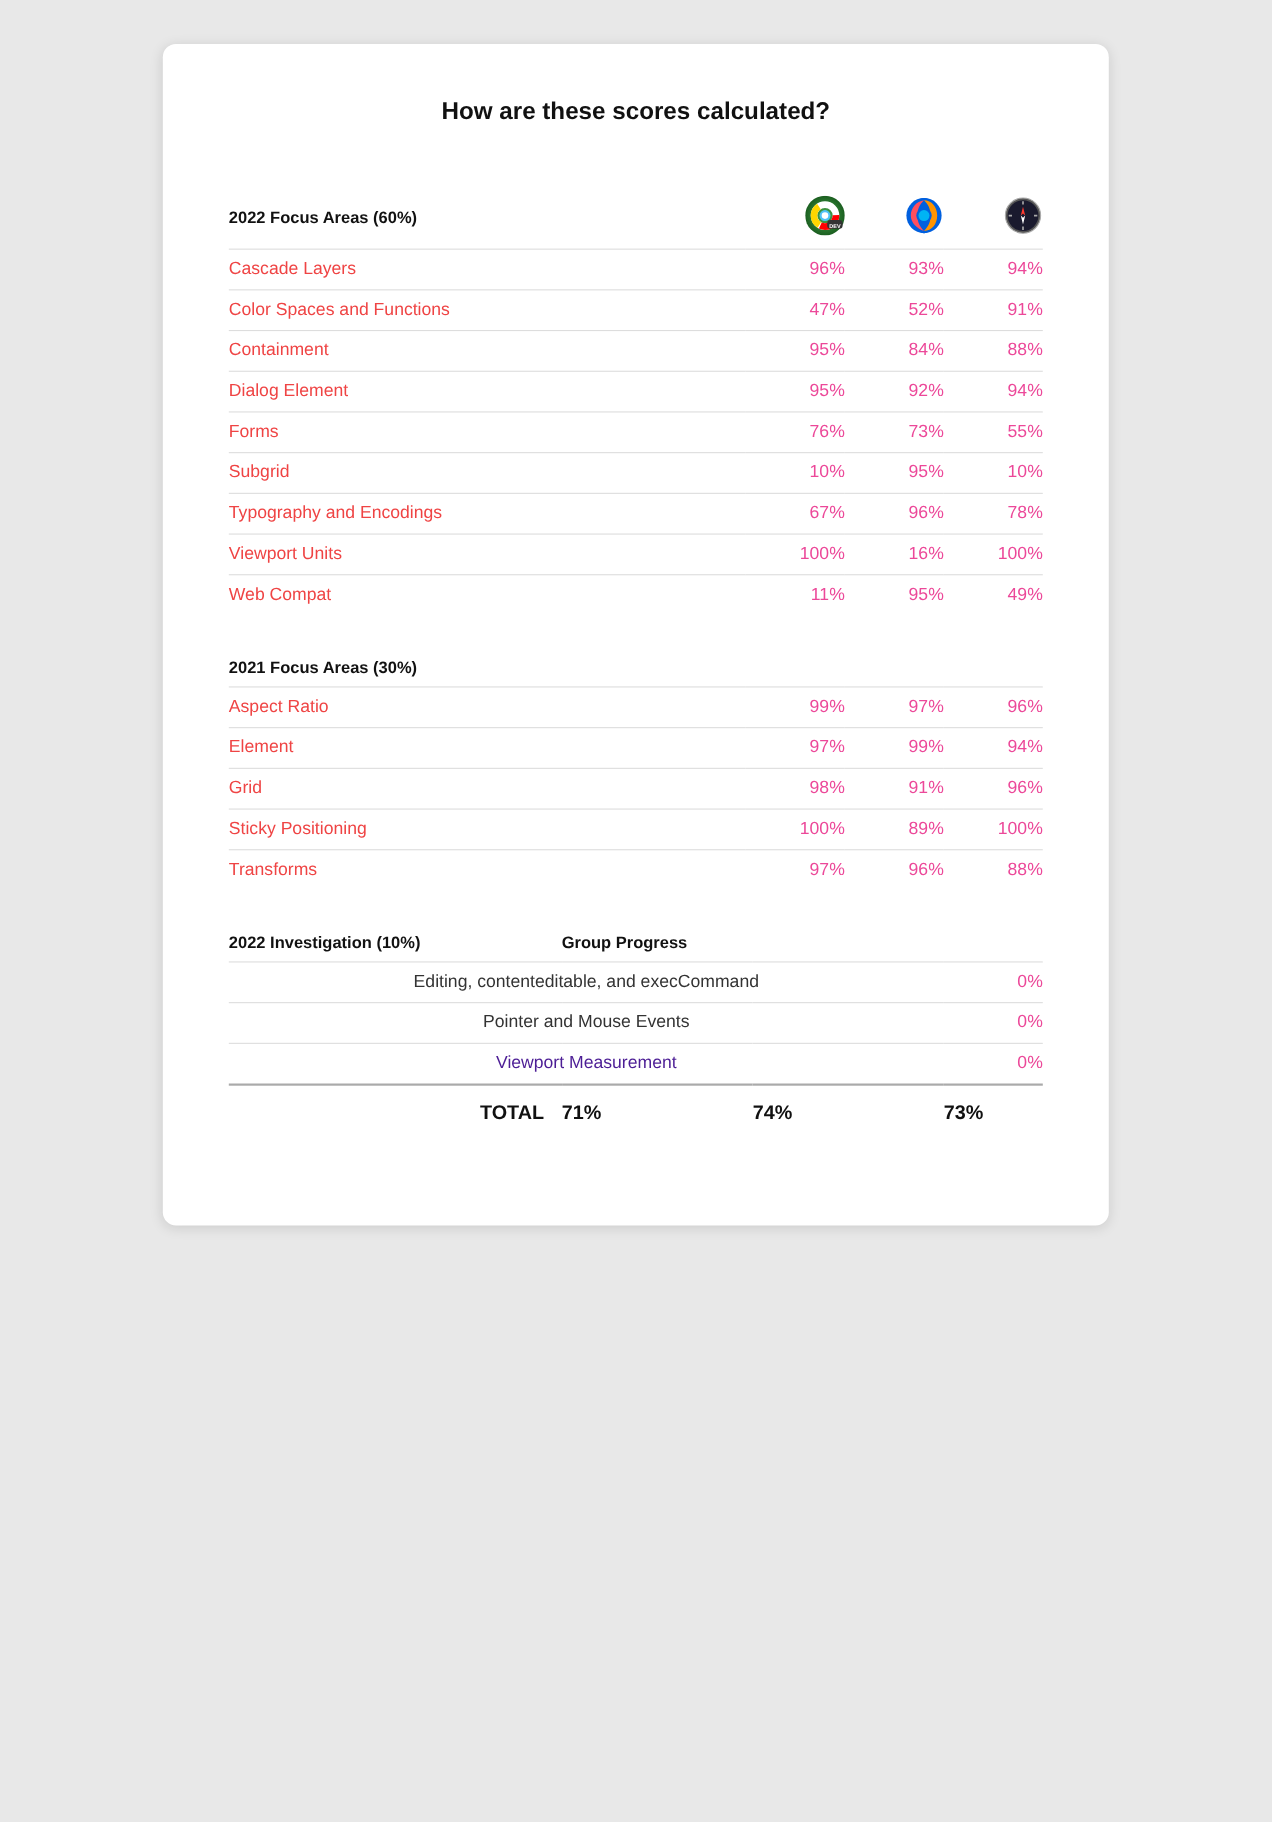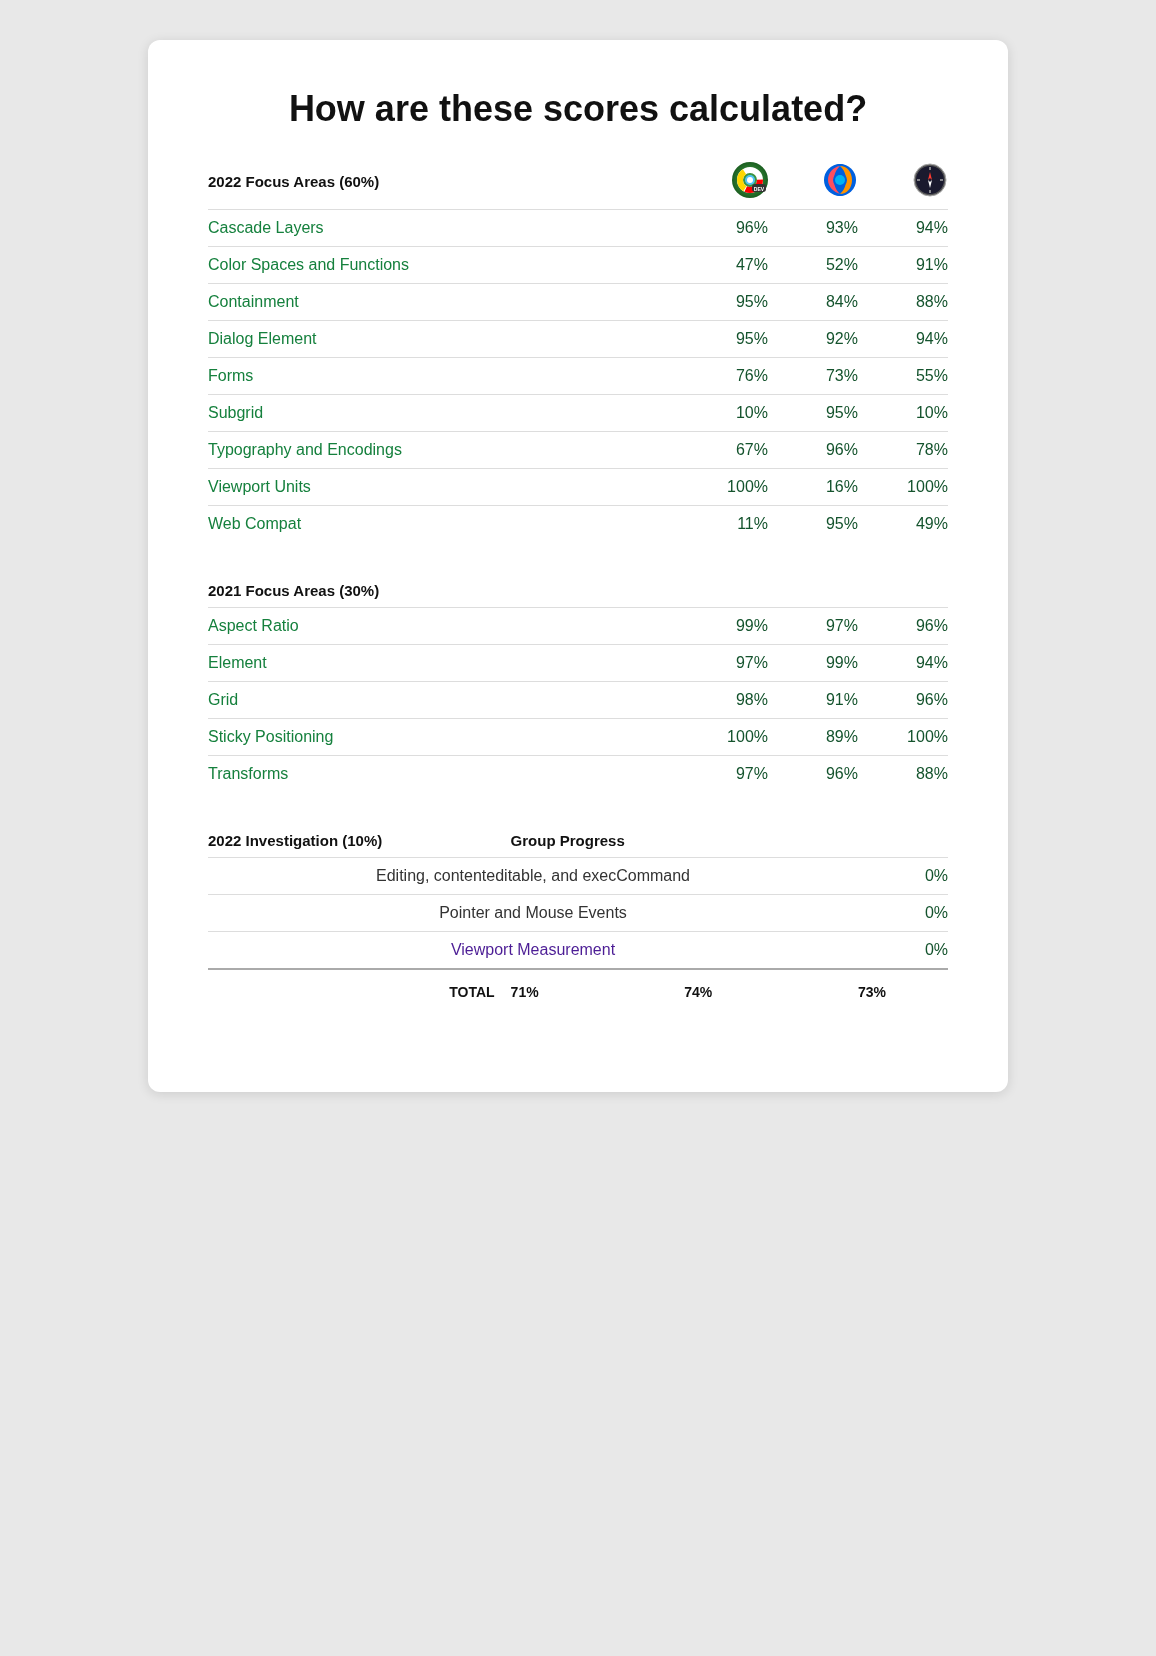--- a/index.html
+++ b/index.html
@@ -14,24 +14,24 @@
     }
     .card {
       background: #ffffff;
       border-radius: 12px;
       box-shadow: 0 2px 12px rgba(0,0,0,0.12);
       width: 860px;
       padding: 48px 60px 60px 60px;
     }
     .page-title {
       text-align: center;
-      font-size: 36px;
+      font-size: 22px;
       font-weight: 700;
       color: #111;
-      margin-bottom: 24px;
+      margin-bottom: 56px;
     }
     .section {
       margin-bottom: 32px;
     }
     table {
       width: 100%;
       border-collapse: collapse;
     }
     table thead tr th {
       padding: 8px 0;
@@ -46,36 +46,36 @@
     table thead tr th:not(:first-child) {
       text-align: right;
       width: 90px;
     }
     table tbody tr td {
       padding: 9px 0;
       font-size: 16px;
       border-top: 1px solid #ddd;
     }
     table tbody tr td:first-child {
-      color: #15803d;
+      color: #ef4444;
       text-align: left;
     }
     table tbody tr td:not(:first-child) {
-      color: #14532d;
+      color: #ec4899;
       text-align: right;
       width: 90px;
     }
     .investigation-table tbody tr td:first-child {
       color: #333;
       text-align: center;
     }
     .total-row td {
       border-top: 2px solid #aaa !important;
       font-weight: 700;
-      font-size: 14px;
+      font-size: 18px;
       color: #111 !important;
       padding-top: 14px !important;
     }
     .total-row td:first-child {
       text-align: right;
       color: #111 !important;
       font-weight: 700;
     }
   </style>
 </head>

